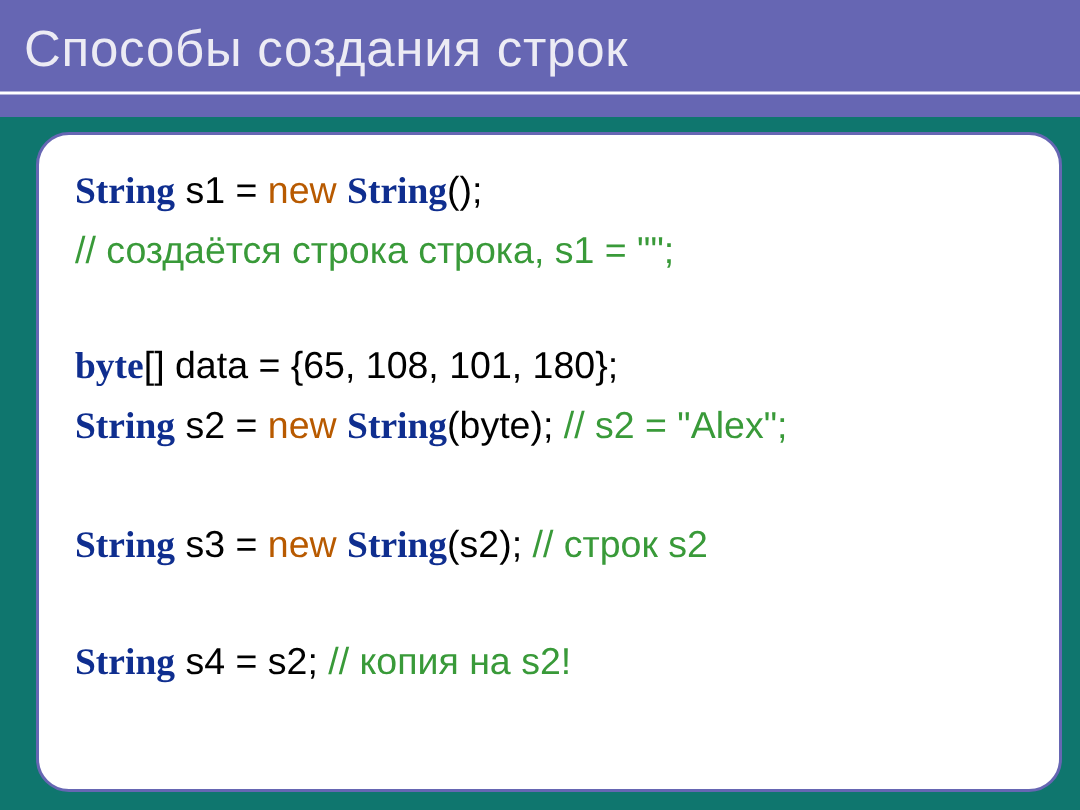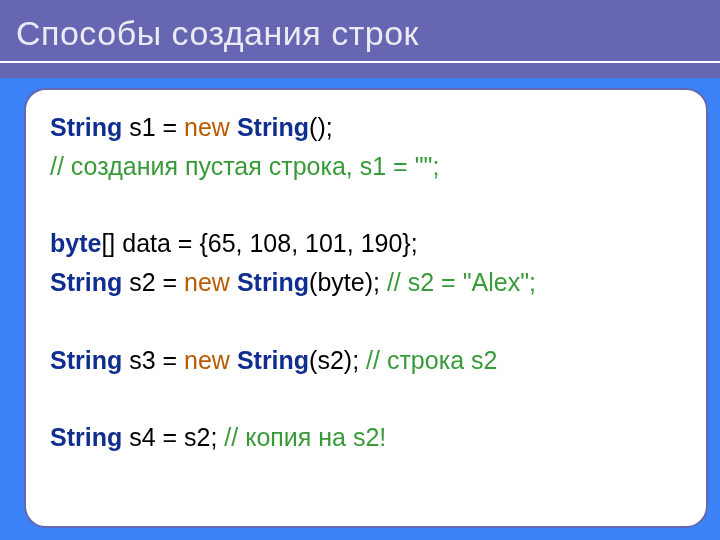--- a/index.html
+++ b/index.html
@@ -8,21 +8,21 @@
     width: 720px;
     height: 540px;
     font-family: Verdana, Geneva, sans-serif;
     background: #ffffff;
     overflow: hidden;
   }
   .slide {
     position: relative;
     width: 720px;
     height: 540px;
-    background: #3b82f6;
+    background: #0f766e;
   }
   .title-band {
     position: absolute;
     left: 0;
     top: 0;
     width: 720px;
     height: 78px;
     background: #6666b3;
   }
   .title-text {
@@ -54,37 +54,37 @@
     box-sizing: content-box;
     background: #ffffff;
   }
   .code {
     font-family: Verdana, Geneva, sans-serif;
     font-size: 25px;
     line-height: 1.55;
     white-space: pre;
     color: #000000;
   }
-  .kw   { color: #0f2e8f; font-weight: bold; }    
+  .kw   { color: #0f2e8f; font-weight: bold; font-family: Liberation Serif, serif; }    
   .nw   { color: #b85a00; }                        
   .cmnt { color: #399a39; }                        
 </style>
 </head>
 <body>
 <div class="slide">
 
   <div class="title-band"></div>
   <div class="rule"></div>
   <div class="title-text">Способы создания строк</div>
 
   <div class="content-box">
     <div class="code"><span class="kw">String</span><span> s1 = </span><span class="nw">new</span><span> </span><span class="kw">String</span><span>();</span>
-<span class="cmnt">// создания пустая строка, s1 = "";</span>
+<span class="cmnt">// создаётся строка строка, s1 = "";</span>
 <span> </span>
-<span class="kw">byte</span><span>[] data = {65, 108, 101, 190};</span>
+<span class="kw">byte</span><span>[] data = {65, 108, 101, 180};</span>
 <span class="kw">String</span><span> s2 = </span><span class="nw">new</span><span> </span><span class="kw">String</span><span>(byte); </span><span class="cmnt">// s2 = "Alex";</span>
 <span> </span>
-<span class="kw">String</span><span> s3 = </span><span class="nw">new</span><span> </span><span class="kw">String</span><span>(s2); </span><span class="cmnt">// строка s2</span>
+<span class="kw">String</span><span> s3 = </span><span class="nw">new</span><span> </span><span class="kw">String</span><span>(s2); </span><span class="cmnt">// строк s2</span>
 <span> </span>
 <span class="kw">String</span><span> s4 = s2; </span><span class="cmnt">// копия на s2!</span></div>
   </div>
 
 </div>
 
 </body></html>

